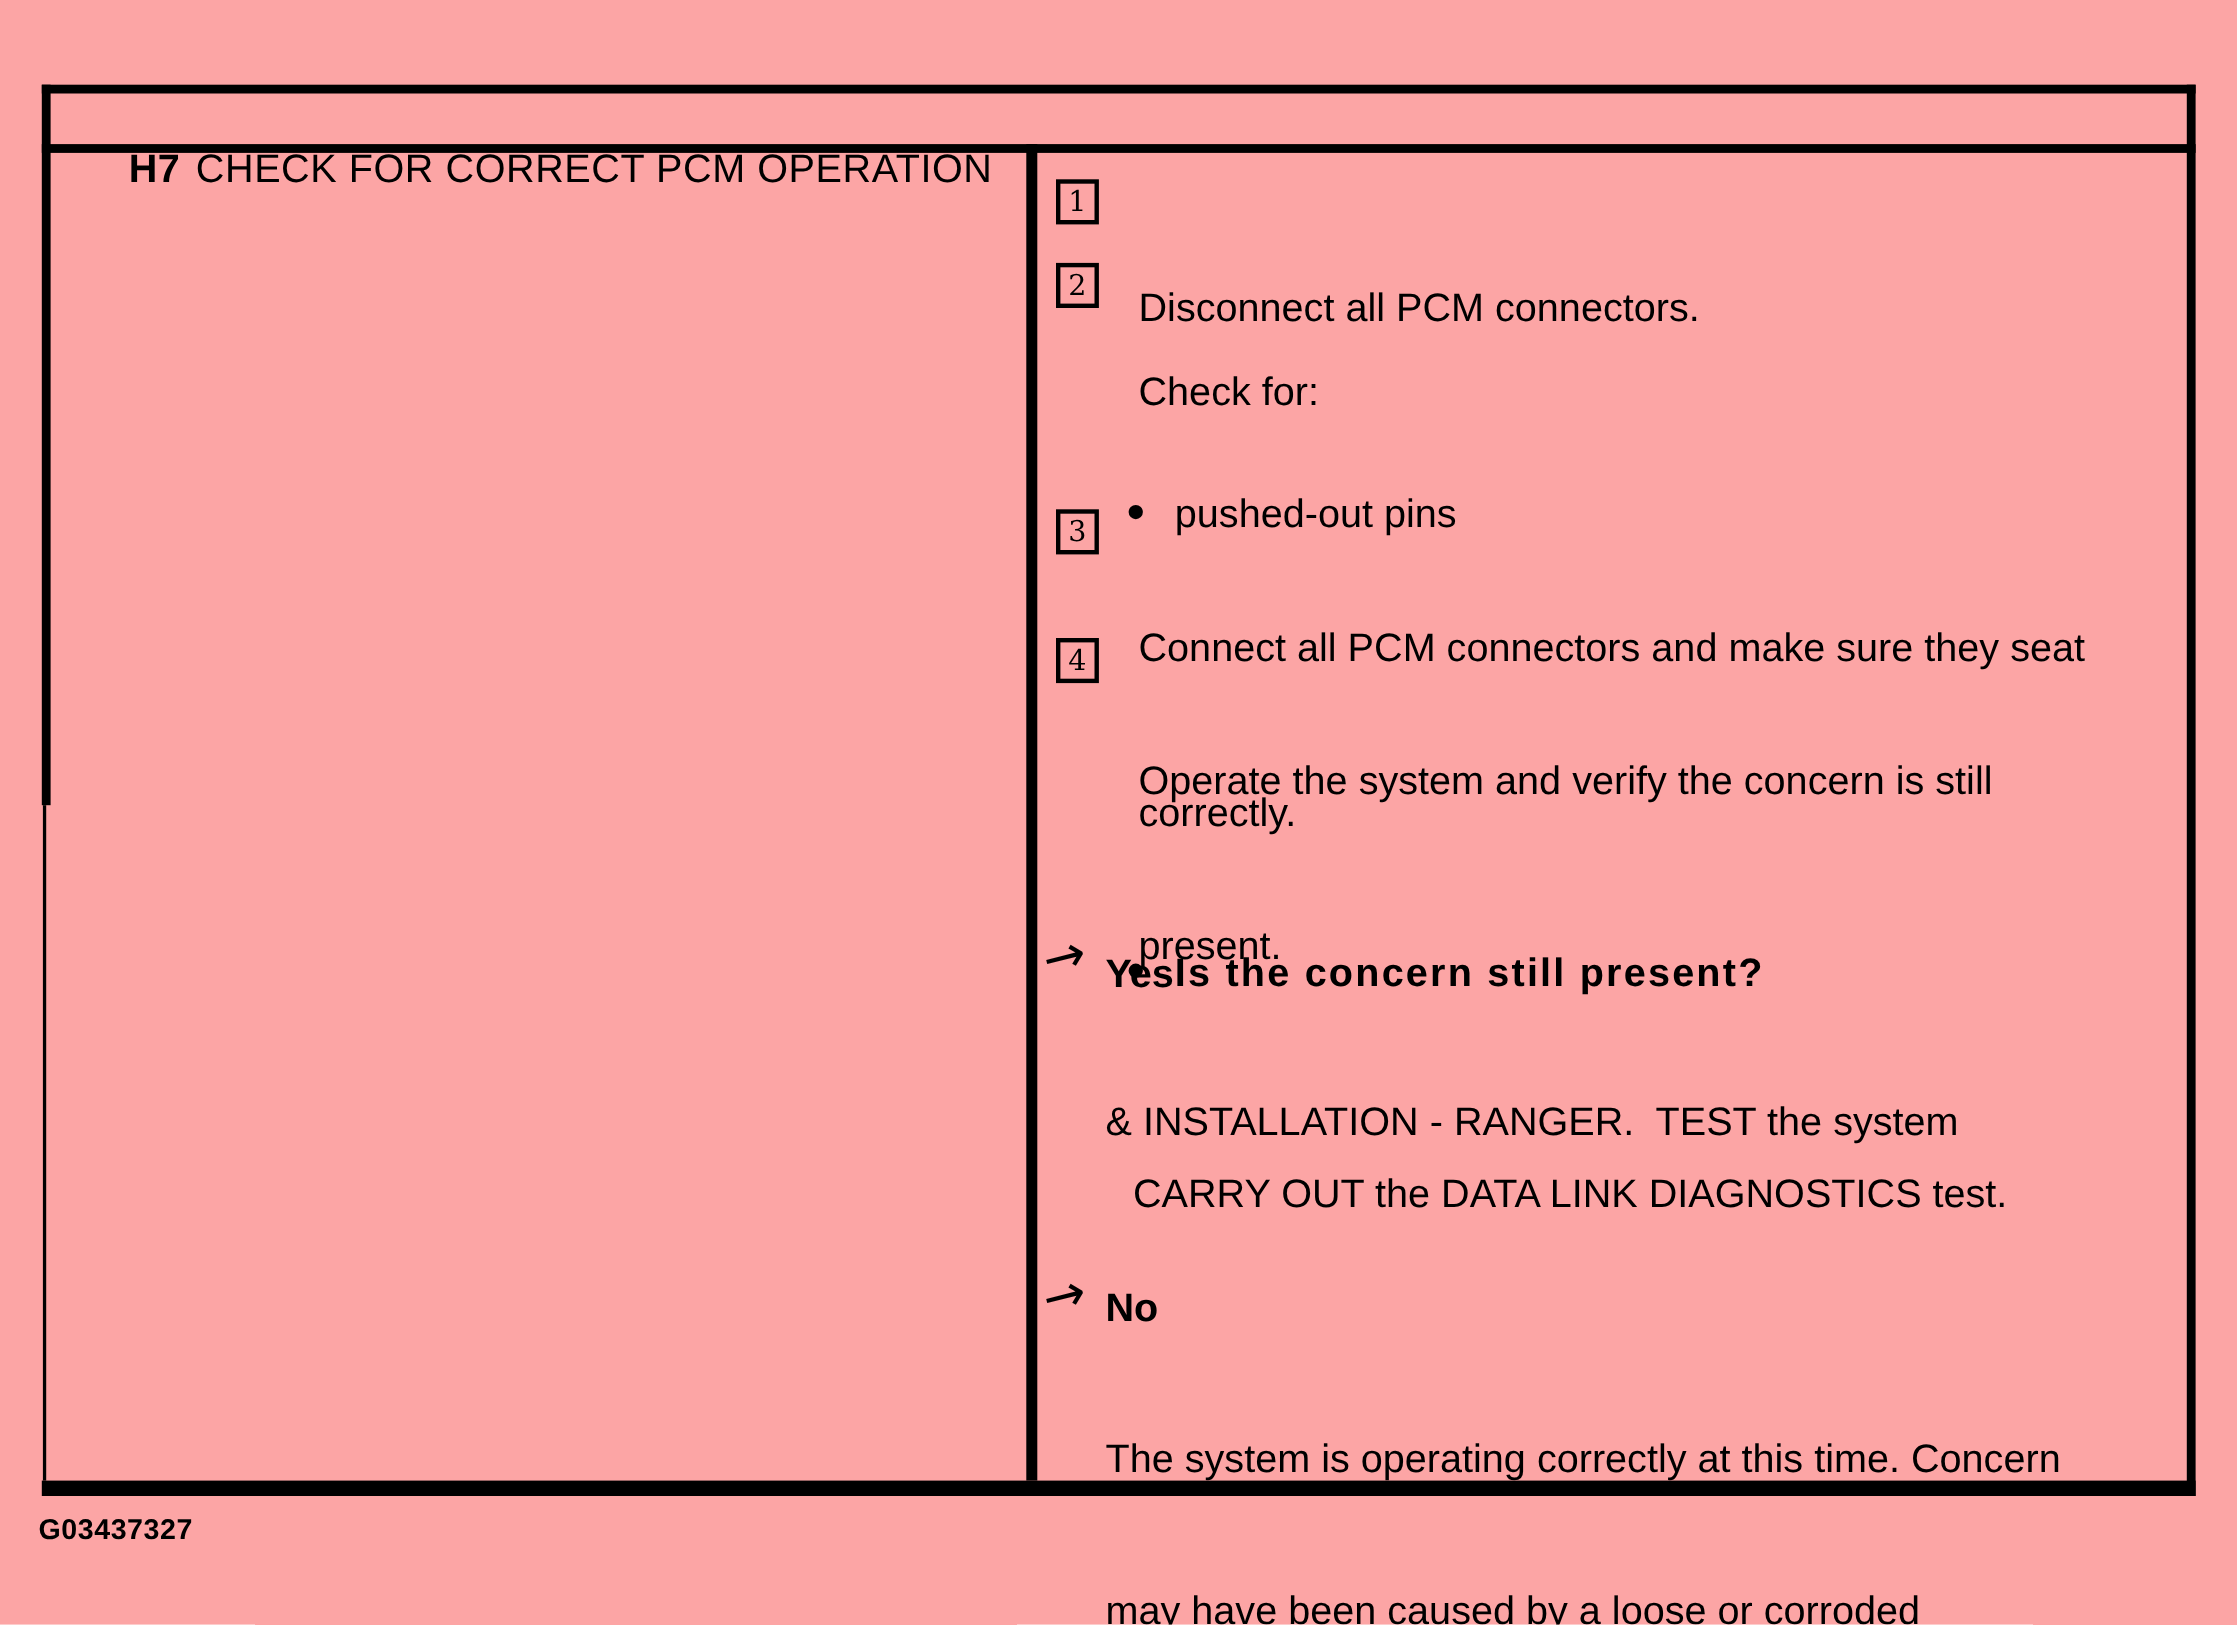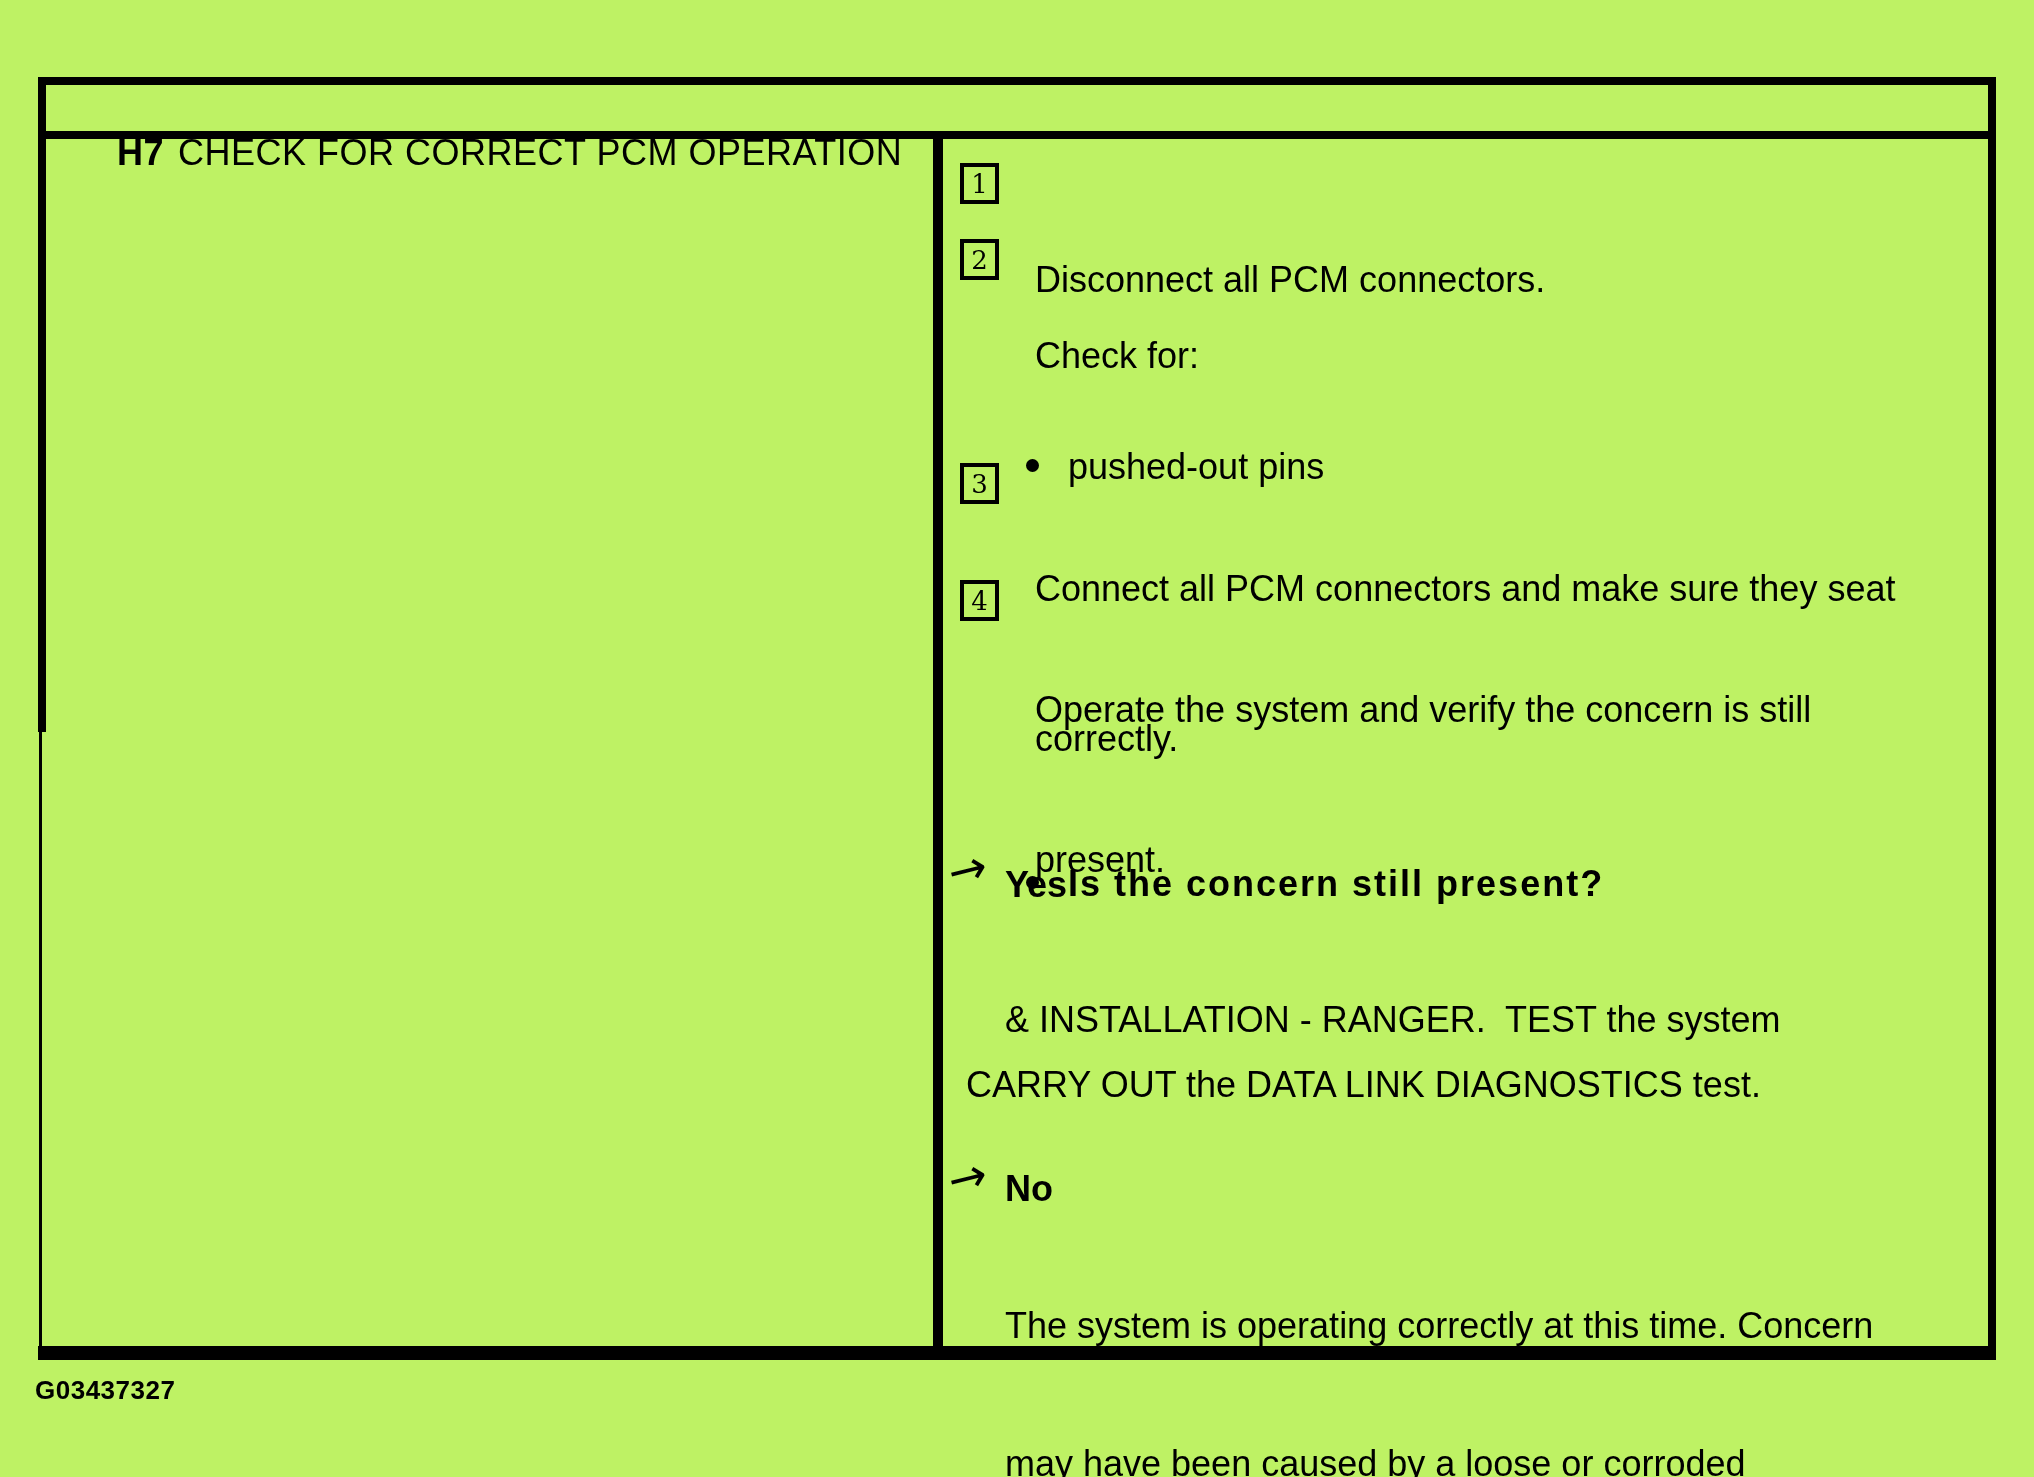--- a/index.html
+++ b/index.html
@@ -1,19 +1,19 @@
 <!DOCTYPE html>
 <html><head>
 <meta charset="utf-8">
 <style>
   html,body{margin:0;padding:0;background:#ffffff;}
   .page{
     position:relative;
     width:2034px;height:1477px;
-    background:#bef264;
+    background:#fca5a5;
     color:#000000;
     font-family:"Liberation Sans", sans-serif;
     overflow:hidden;
   }
   .abs{position:absolute;}
   .bar{position:absolute;background:#000000;}
   .hdr{
     font-size:36px;line-height:46px;letter-spacing:0.5px;
     white-space:pre;
   }
@@ -117,21 +117,21 @@
       <span class="dot"></span>
       <span>Is the concern still present?</span>
     </div>
   </div>
 
   <div class="arrow" style="left:948px;top:846px;">→</div>
   <div class="abs result-label" style="left:1005px;top:862px;">Yes</div>
   <div class="abs body-text" style="left:1005px;top:907px;">
     <div>&amp; INSTALLATION - RANGER.  TEST the system</div>
   </div>
-  <div class="abs body-text" style="left:966px;top:1062px;">CARRY OUT the DATA LINK DIAGNOSTICS test.</div>
+  <div class="abs body-text" style="left:1030px;top:1062px;">CARRY OUT the DATA LINK DIAGNOSTICS test.</div>
 
   <div class="arrow" style="left:948px;top:1154px;">→</div>
   <div class="abs result-label" style="left:1005px;top:1166px;">No</div>
   <div class="abs body-text lh46" style="left:1005px;top:1211px;">
     <div>The system is operating correctly at this time. Concern</div>
     <div>may have been caused by a loose or corroded</div>
     
   </div>
 
   <div class="abs figure-id" style="left:35px;top:1374px;">G03437327</div>

